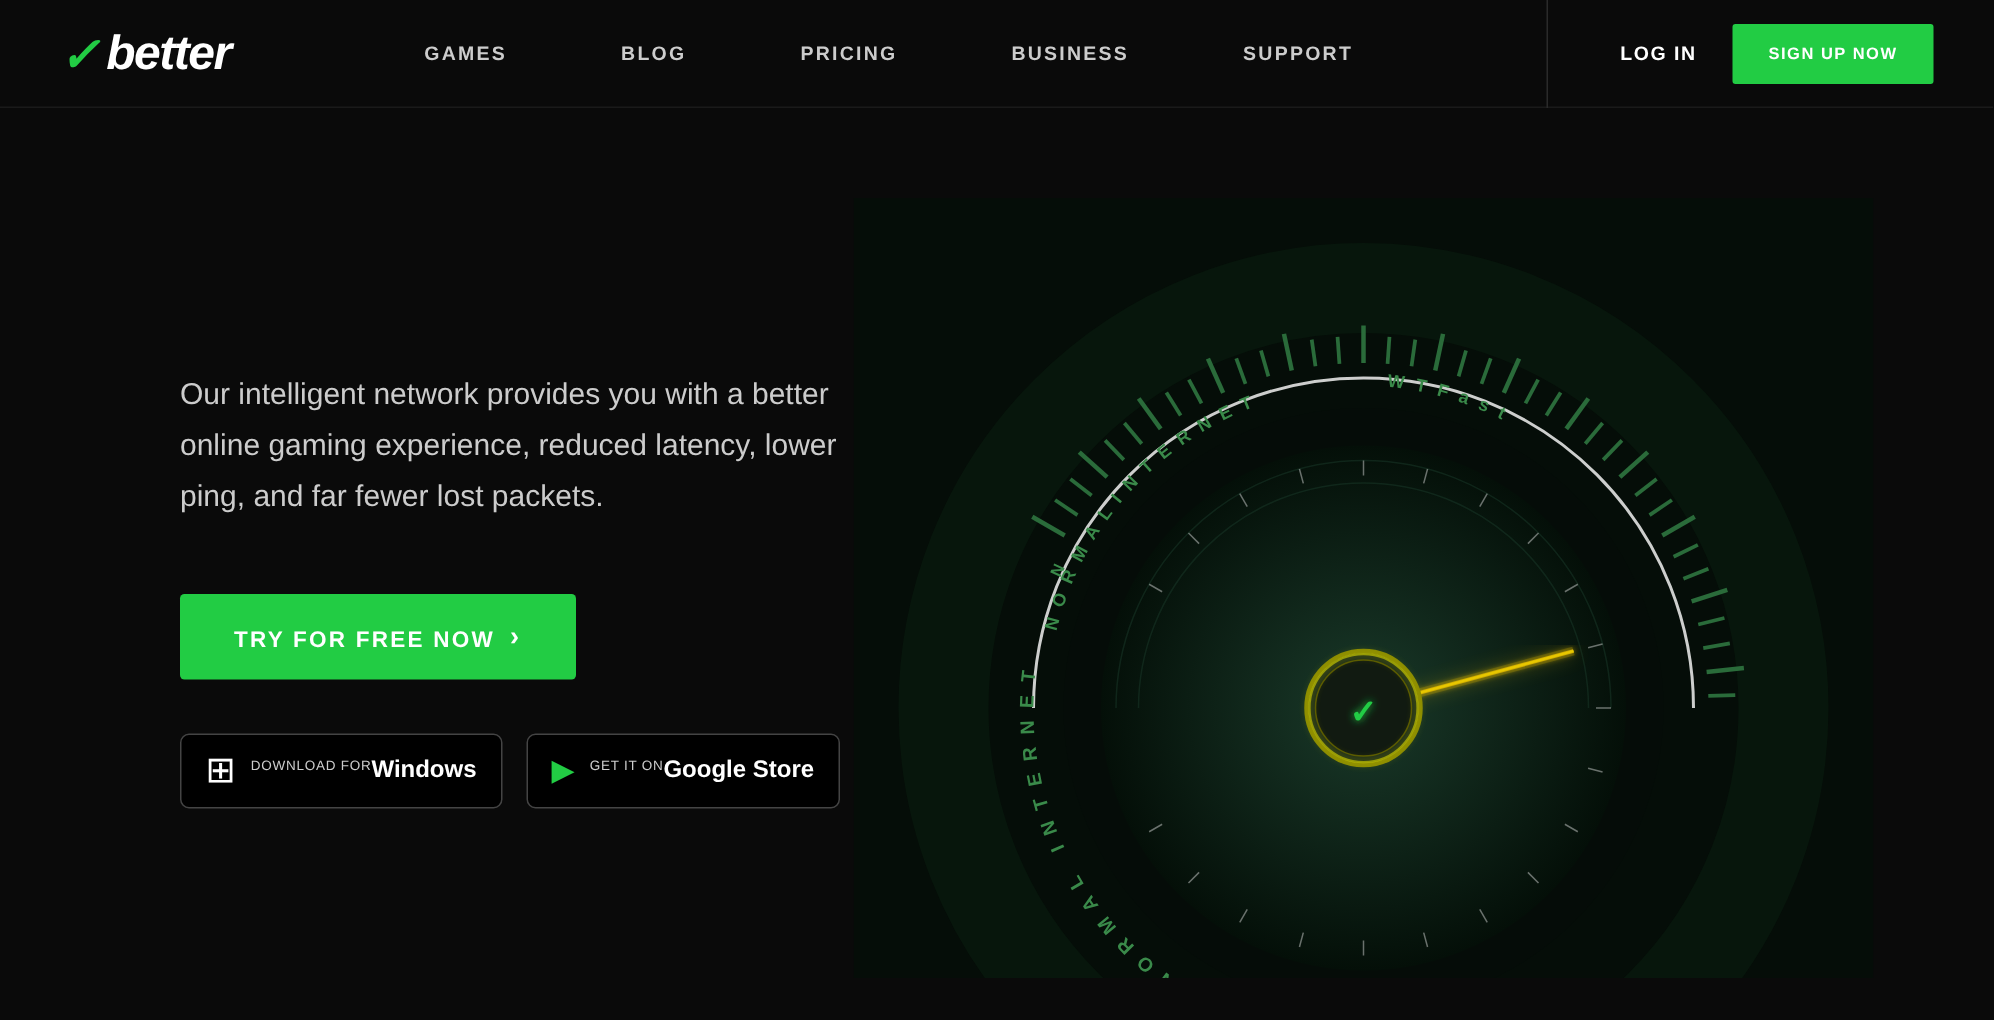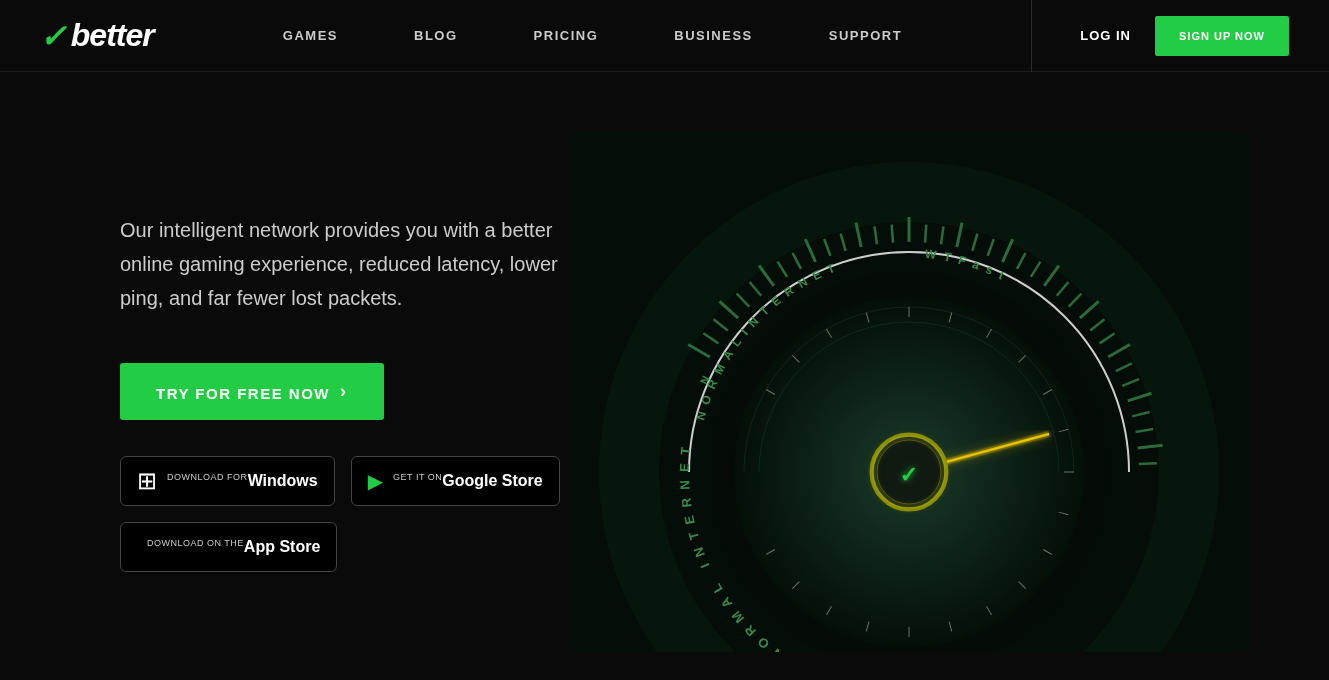--- a/index.html
+++ b/index.html
@@ -232,27 +232,20 @@
         <div class="badge-text">
           <span class="badge-small">Download for</span>
           <span class="badge-large">Windows</span>
         </div>
       </div>
       <div class="store-badge">
         <span class="badge-icon" style="color:#22cc44; font-size:20px;">▶</span>
         <div class="badge-text">
           <span class="badge-small">GET IT ON</span>
           <span class="badge-large">Google Store</span>
-        </div>
-      </div>
-      <div class="store-badge">
-        <span class="badge-icon" style="font-size:22px;"></span>
-        <div class="badge-text">
-          <span class="badge-small">Download on the</span>
-          <span class="badge-large">App Store</span>
         </div>
       </div>
     </div>
   </div>
 
   <div class="speedometer-container">
     <svg class="speedometer-svg" viewBox="0 0 680 520" xmlns="http://www.w3.org/2000/svg">
       <defs>
         <radialGradient id="bgGrad" cx="50%" cy="60%" r="50%">
           <stop offset="0%" stop-color="#0d2d1a"></stop>

